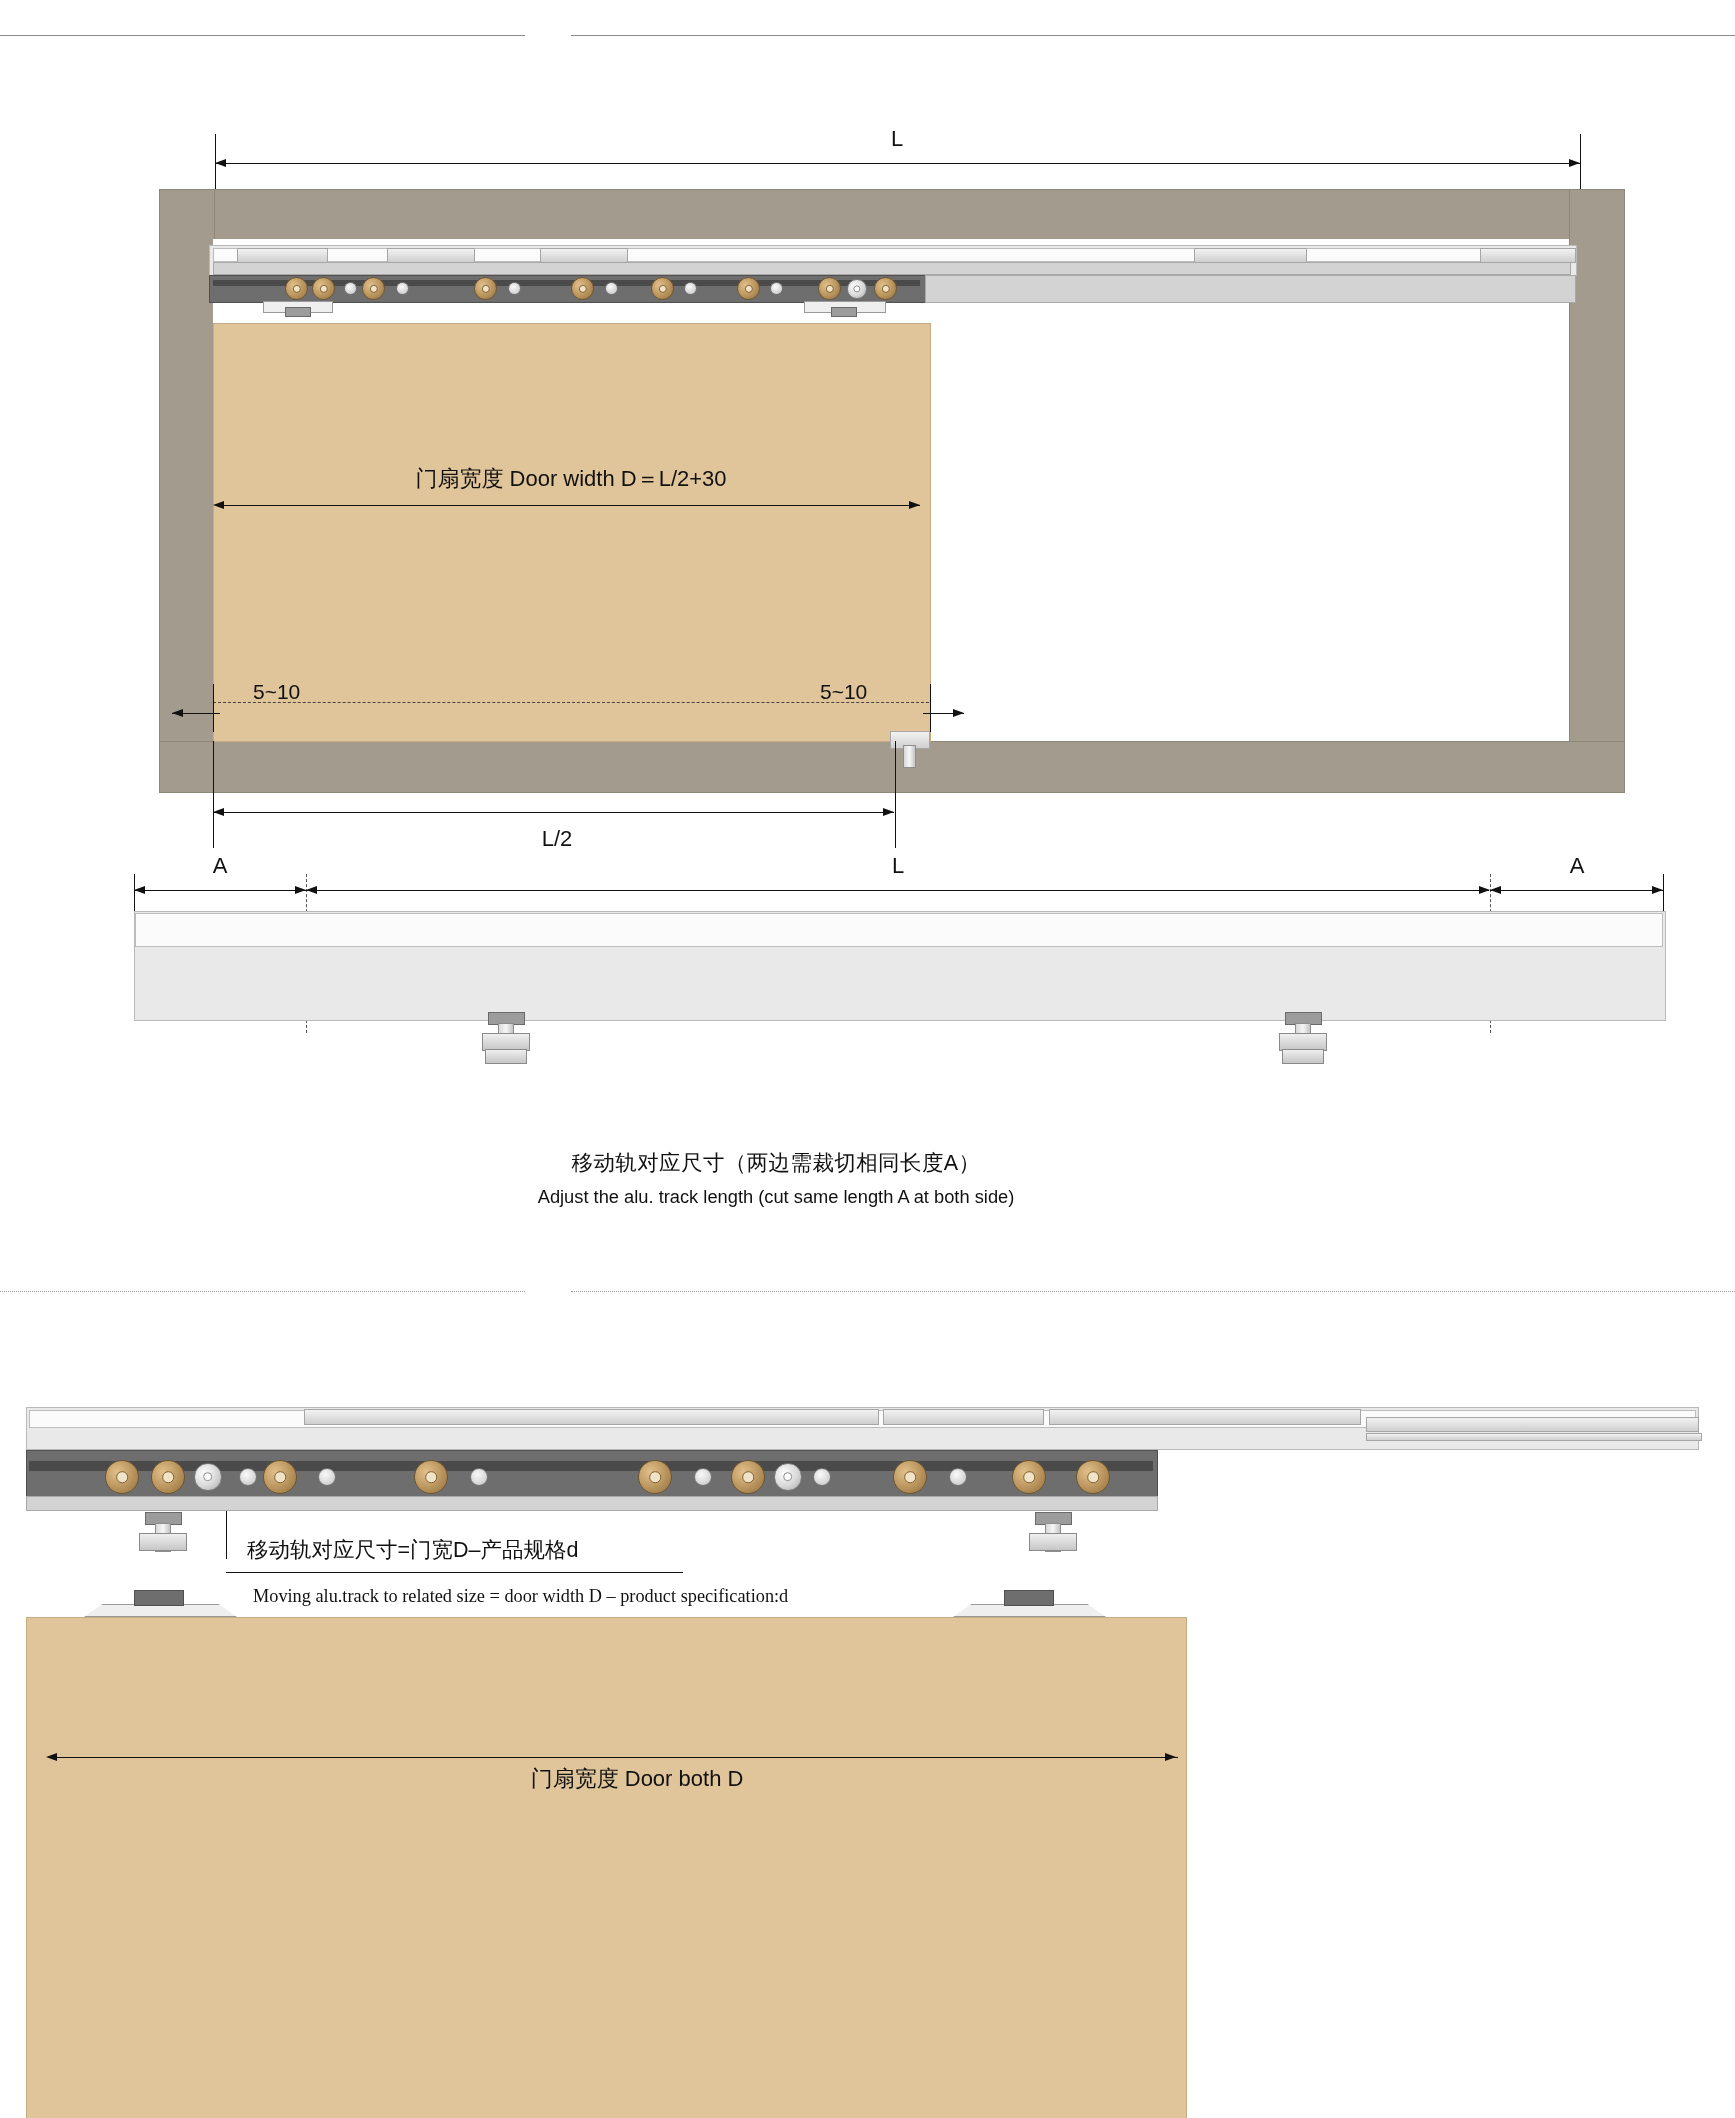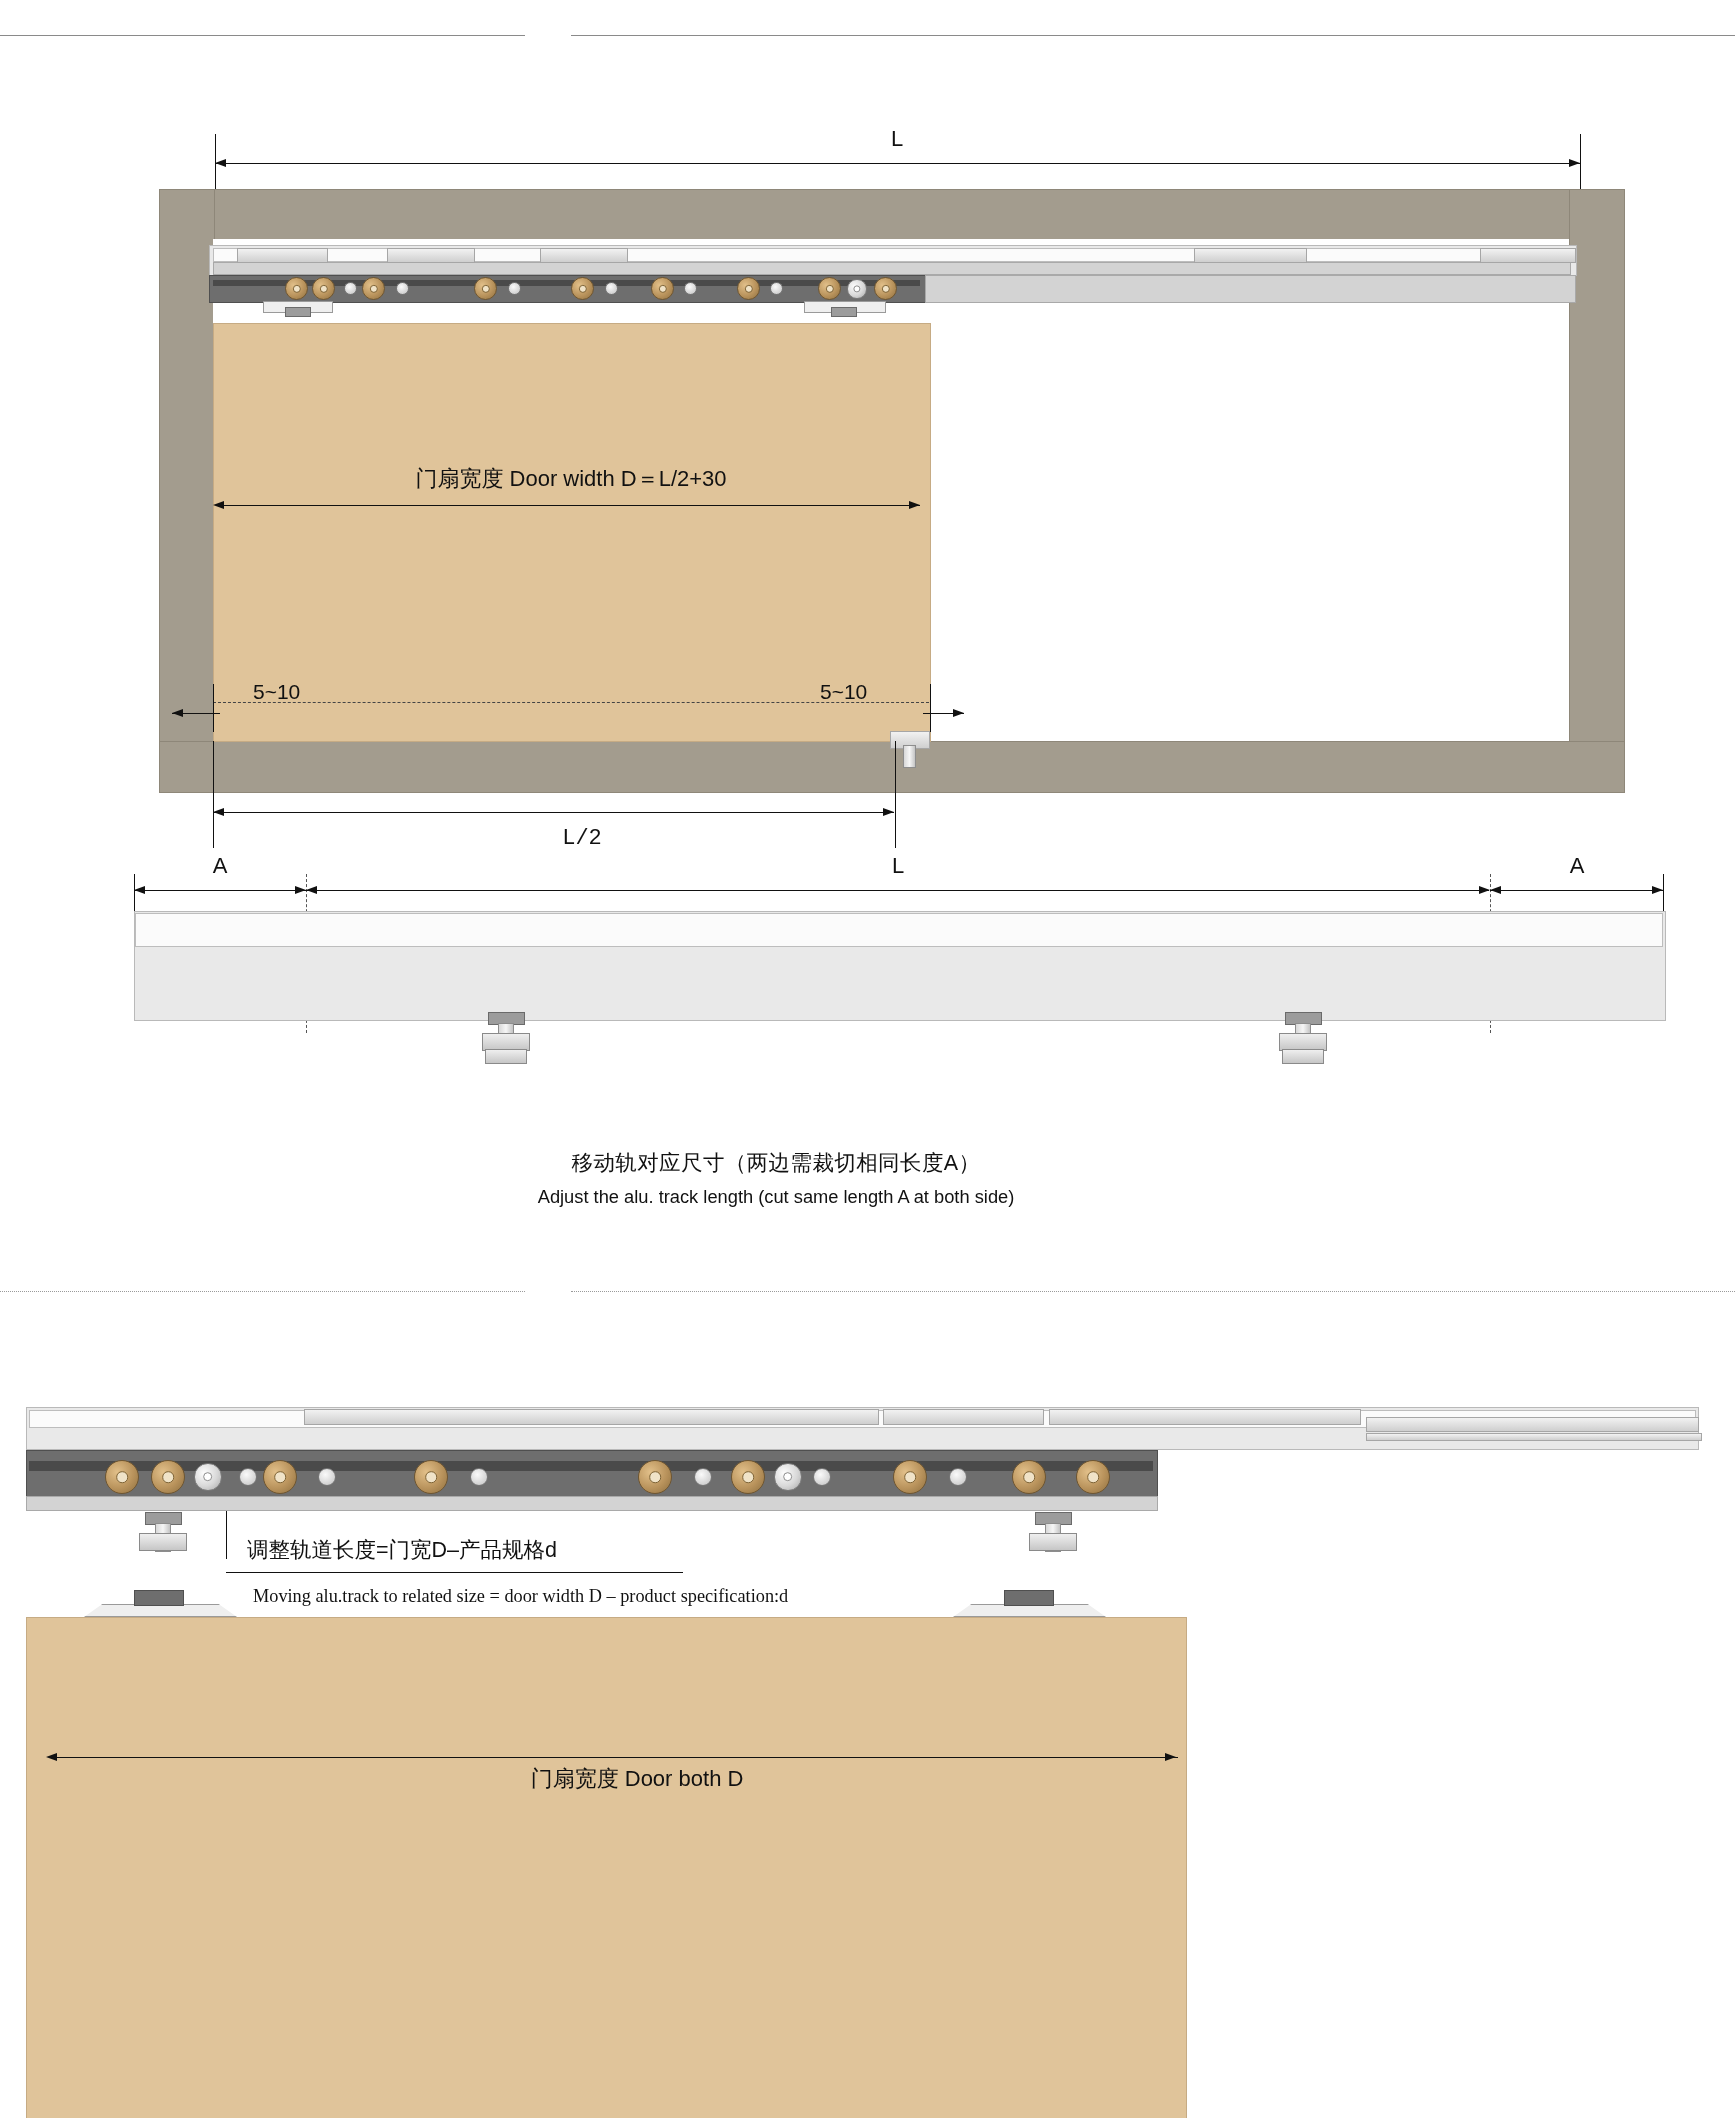--- a/index.html
+++ b/index.html
@@ -214,21 +214,21 @@
   <div class="extline" style="left:930px; top:684px; height:48px;"></div>
 
   <div class="bar-steel" style="left:890px; top:731px; width:38px; height:16px;"></div>
   <div class="bolt-shaft" style="left:903px; top:745px; width:11px; height:21px;"></div>
 
   <div class="extline" style="left:213px; top:741px; height:107px;"></div>
   <div class="extline" style="left:895px; top:741px; height:107px;"></div>
   <div class="dimline" style="left:213px; top:812px; width:681px;"></div>
   <div class="arrow-l" style="left:213px; top:808px;"></div>
   <div class="arrow-r" style="left:883px; top:808px;"></div>
-  <div class="lbl dimtext center" style="left:582px; top:825px;font-family:Liberation Mono, monospace;">L/2</div>
+  <div class="lbl dimtext center" style="left:557px; top:825px;">L/2</div>
 
   <div class="extline" style="left:134px; top:874px; width:0; height:57px;"></div>
   <div class="extline dashed" style="left:306px; top:874px; height:159px;"></div>
   <div class="extline dashed" style="left:1490px; top:874px; height:159px;"></div>
   <div class="extline" style="left:1663px; top:874px; height:57px;"></div>
 
   <div class="dimline" style="left:134px; top:890px; width:173px;"></div>
   <div class="arrow-l" style="left:134px; top:886px;"></div>
   <div class="arrow-r" style="left:295px; top:886px;"></div>
   <div class="lbl dimtext center" style="left:220px; top:852px;">A</div>
@@ -295,21 +295,21 @@
   <div class="bolt-head" style="left:145px; top:1512px; width:35px; height:11px;"></div>
   <div class="bolt-shaft" style="left:155px; top:1523px; width:14.3px; height:27px;"></div>
   <div class="bolt-nut" style="left:139px; top:1533px; width:46px; height:16px;"></div>
 
   <div class="bolt-head" style="left:1035px; top:1512px; width:35px; height:11px;"></div>
   <div class="bolt-shaft" style="left:1045px; top:1523px; width:14.3px; height:27px;"></div>
   <div class="bolt-nut" style="left:1029px; top:1533px; width:46px; height:16px;"></div>
 
   <div class="leaderline" style="left:226px; top:1511px; height:48px;"></div>
   <div class="leaderline-h" style="left:226px; top:1572px; width:457px;"></div>
-  <div class="lbl" style="left:247px; top:1537px; font-size:21.5px;">调整轨道长度=门宽D–产品规格d</div>
+  <div class="lbl" style="left:247px; top:1537px; font-size:21.5px;">移动轨对应尺寸=门宽D–产品规格d</div>
   <div class="lbl" style="left:253px; top:1585px; font-size:18.3px;font-family:Liberation Serif, serif;">Moving alu.track to related size = door width D – product specification:d</div>
 
   <div class="bracket" style="left:84px; top:1604px; width:151px; height:11px; clip-path: polygon(0% 100%, 12% 0%, 88% 0%, 100% 100%);"></div>
   <div class="bar-dark" style="left:134px; top:1590px; width:48px; height:14.3px;"></div>
   <div class="bracket" style="left:953px; top:1604px; width:151px; height:11px; clip-path: polygon(0% 100%, 12% 0%, 88% 0%, 100% 100%);"></div>
   <div class="bar-dark" style="left:1004px; top:1590px; width:48px; height:14.3px;"></div>
 
   <div class="door" style="left:25.5px; top:1617px; width:1159px; height:501px;"></div>
 
   <div class="dimline" style="left:56px; top:1757px; width:1122px;"></div>

